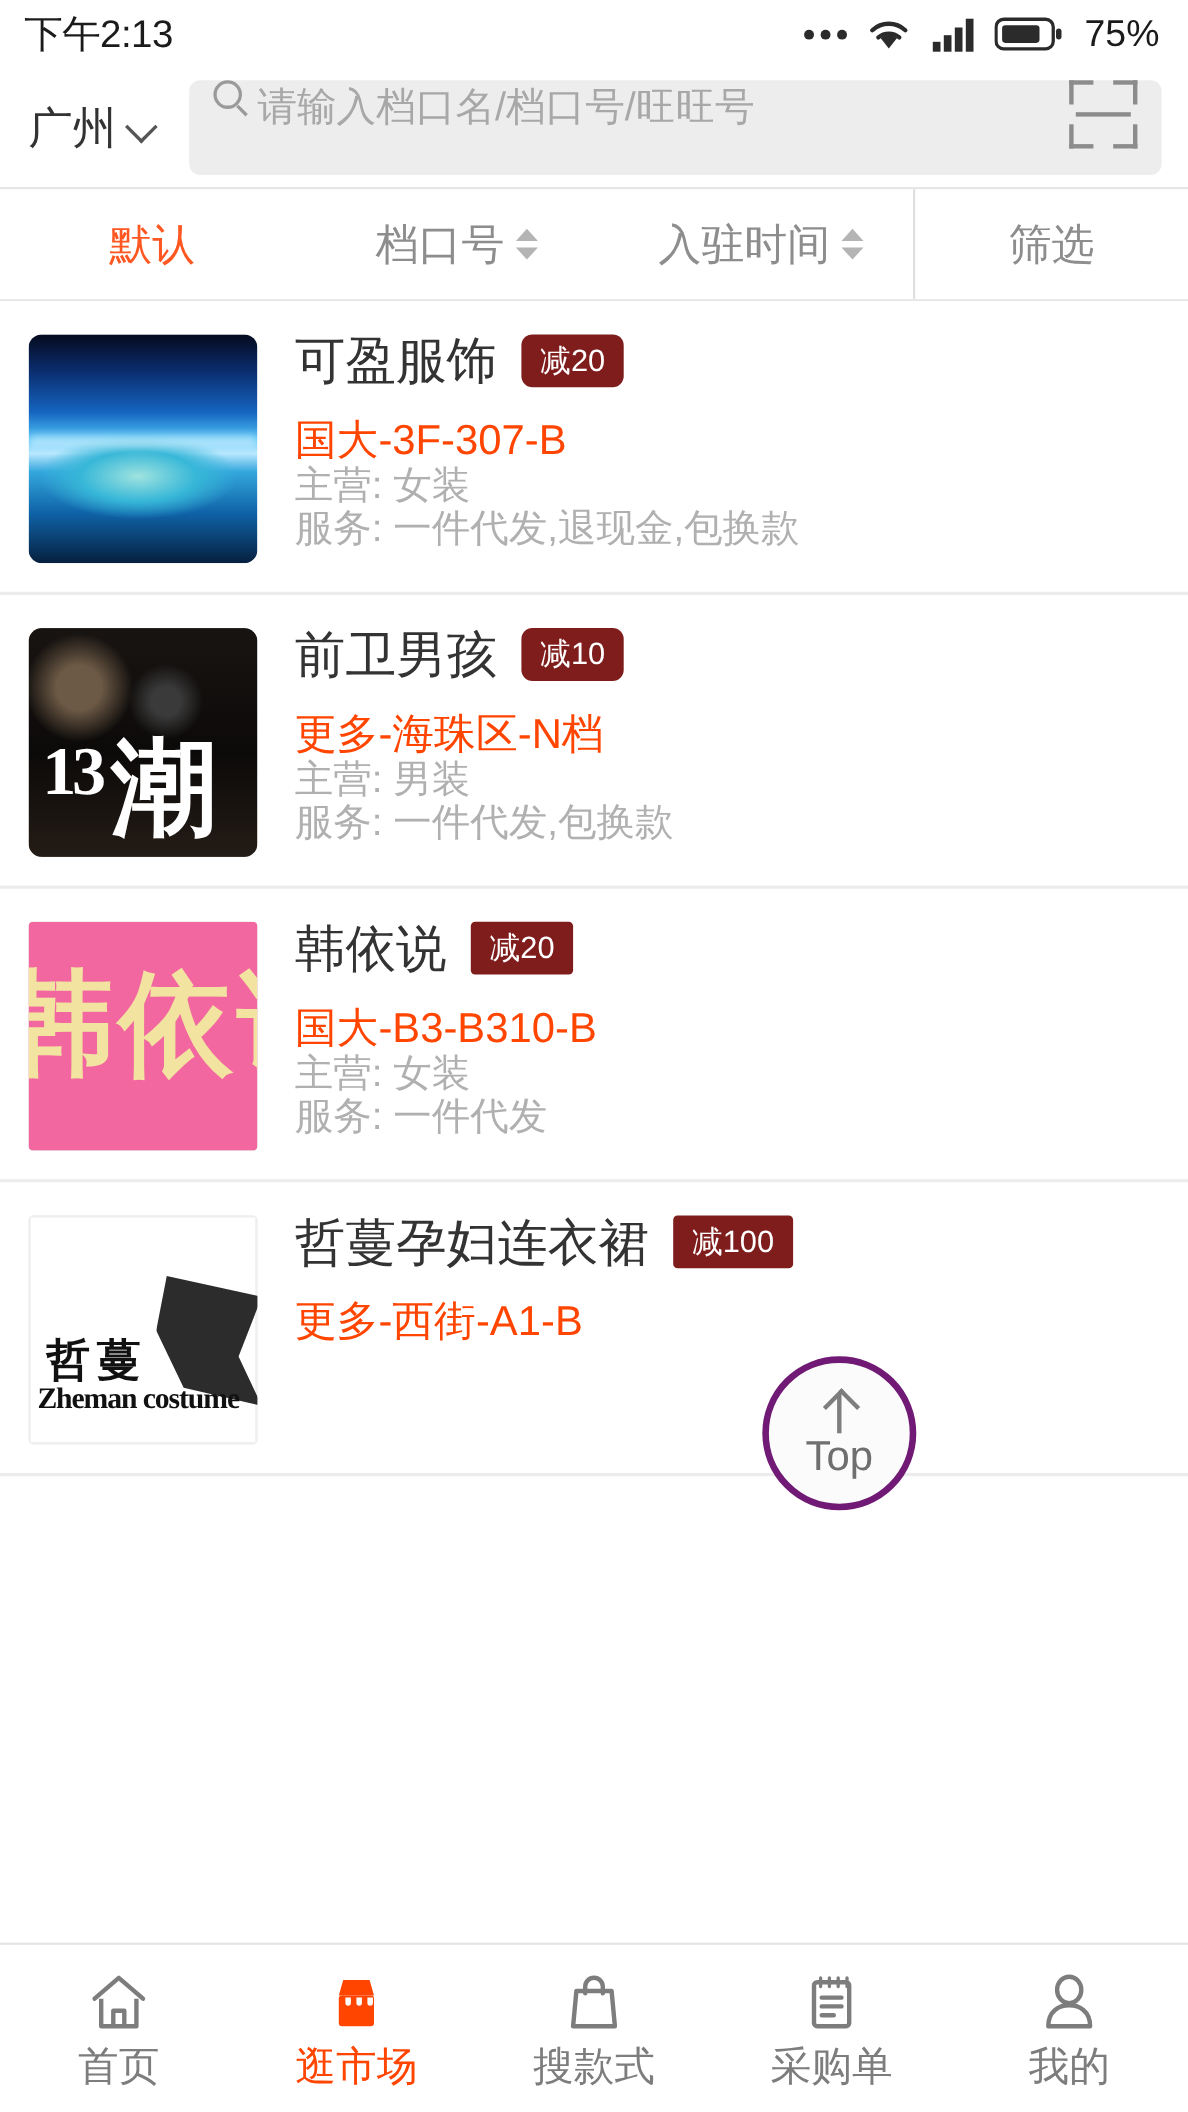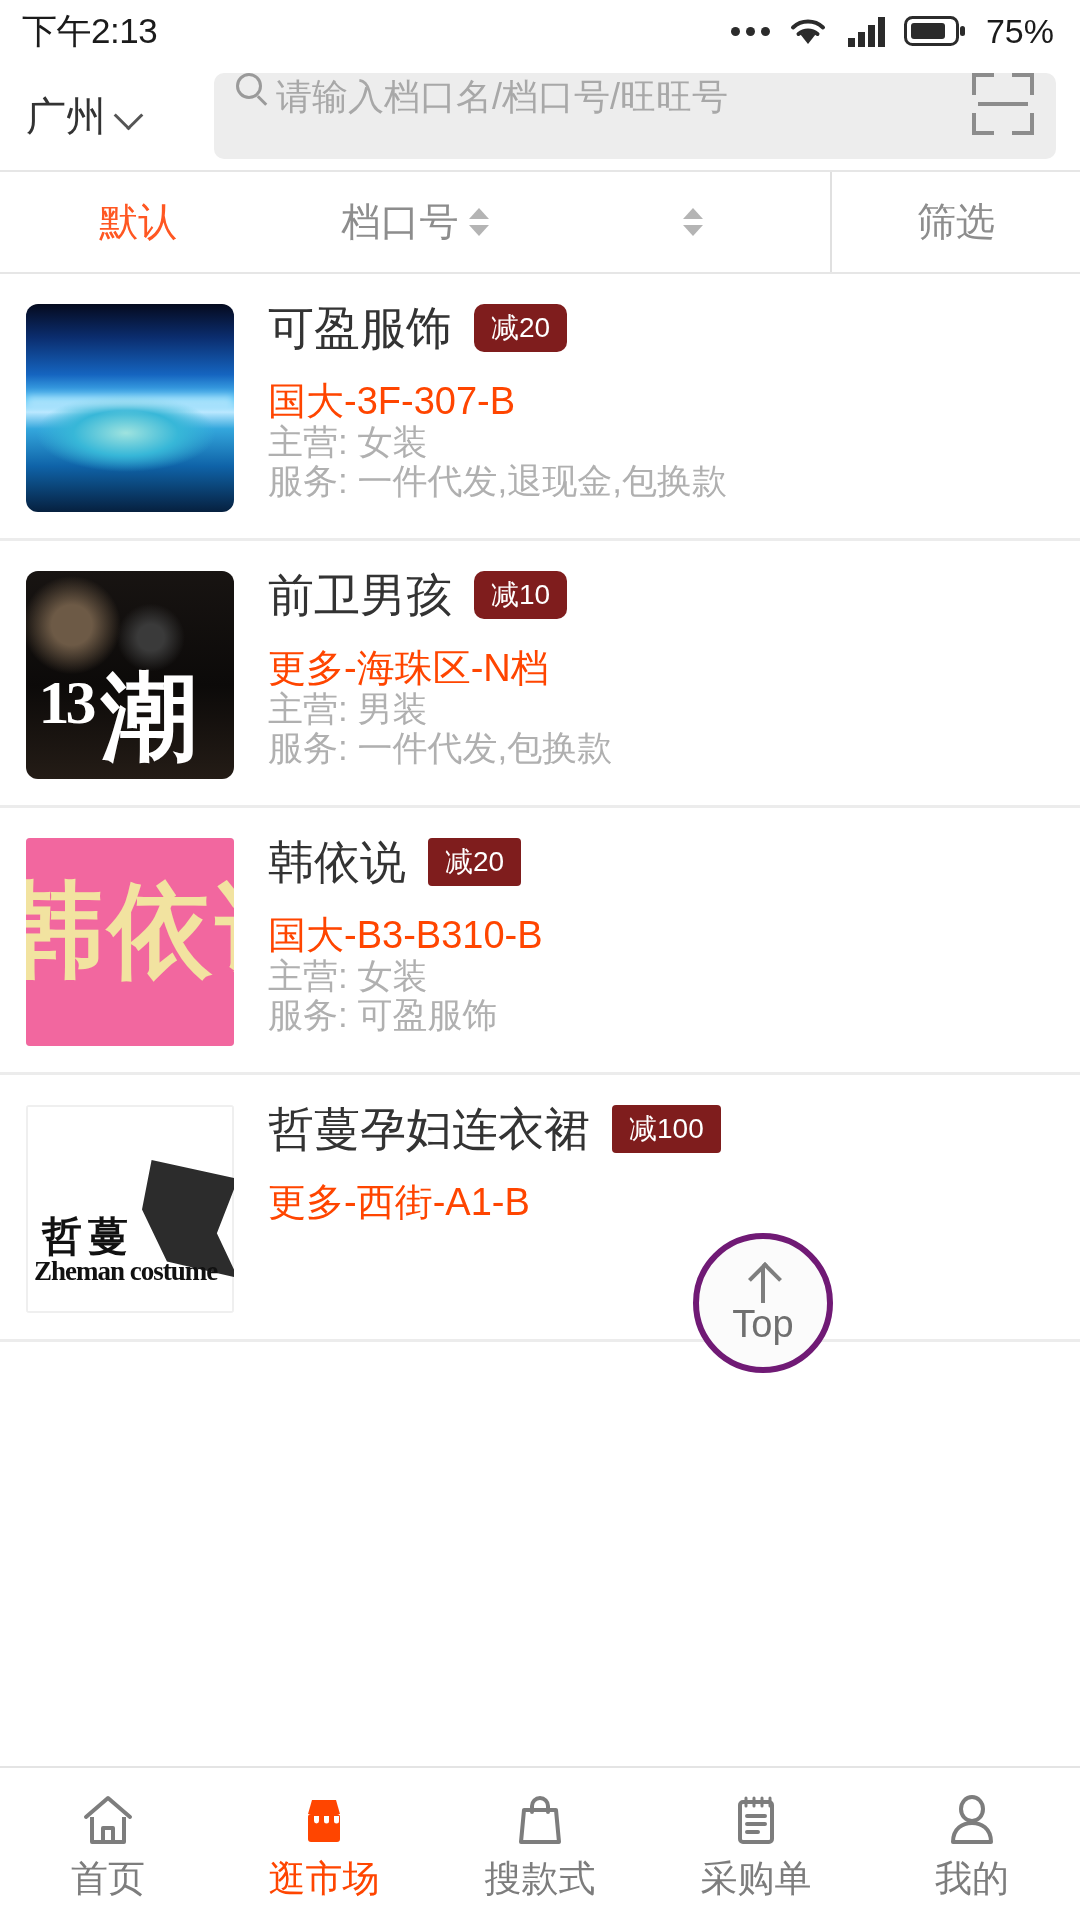--- a/index.html
+++ b/index.html
@@ -23,21 +23,20 @@
   .sb-dots{ display:flex; gap:6px; align-items:center; }
   .sb-dots i{ width:9px;height:9px;border-radius:50%;background:#2b2b2b;display:block;}
   .sb-batt-text{ font-size:34px; color:#1b1b1b; margin-left:4px; }
 
   
   .searchbar{
     height:108px; width:1080px;
     display:flex; align-items:center;
     padding:0 24px 0 26px;
     background:#ffffff;
-    gap:42px;
   }
   .city{
     display:flex; align-items:center; gap:10px;
     font-size:40px; color:#333333; flex:0 0 auto;
     padding-right:6px;
   }
   .chev{ width:26px;height:26px; position:relative; display:inline-block; }
   .chev::before{
     content:""; position:absolute; left:2px; top:2px;
     width:18px;height:18px;
@@ -263,20 +262,21 @@
     <span>默认</span>
   </div>
   <div class="sort-item">
     <span>档口号</span>
     <span class="arrows">
         <span class="up"></span>
         <span class="dn"></span>
       </span>
   </div>
   <div class="sort-item">
+    <span>入驻时间</span>
     <span class="arrows">
         <span class="up"></span>
         <span class="dn"></span>
       </span>
   </div>
   <div class="sort-item filter">
     <span>筛选</span>
   </div>
 </div>
 
@@ -321,21 +321,21 @@
         <span class="cn">韩依说</span>
       </div>
     </div>
     <div class="info">
       <div class="row-title">
         <span class="shop-name">韩依说</span>
         <span class="badge sq">减20</span>
       </div>
       <div class="stall">国大-B3-B310-B</div>
       <div class="meta">主营: 女装</div>
-      <div class="meta">服务: 可盈服饰</div>
+      <div class="meta">服务: 一件代发</div>
     </div>
   </div>
 
   <div class="shop">
     <div class="thumb sq">
       <div class="art-logo">
         <span class="swoosh"></span>
         <span class="zh">哲蔓</span>
         <span class="en">Zheman costume</span>
       </div>

